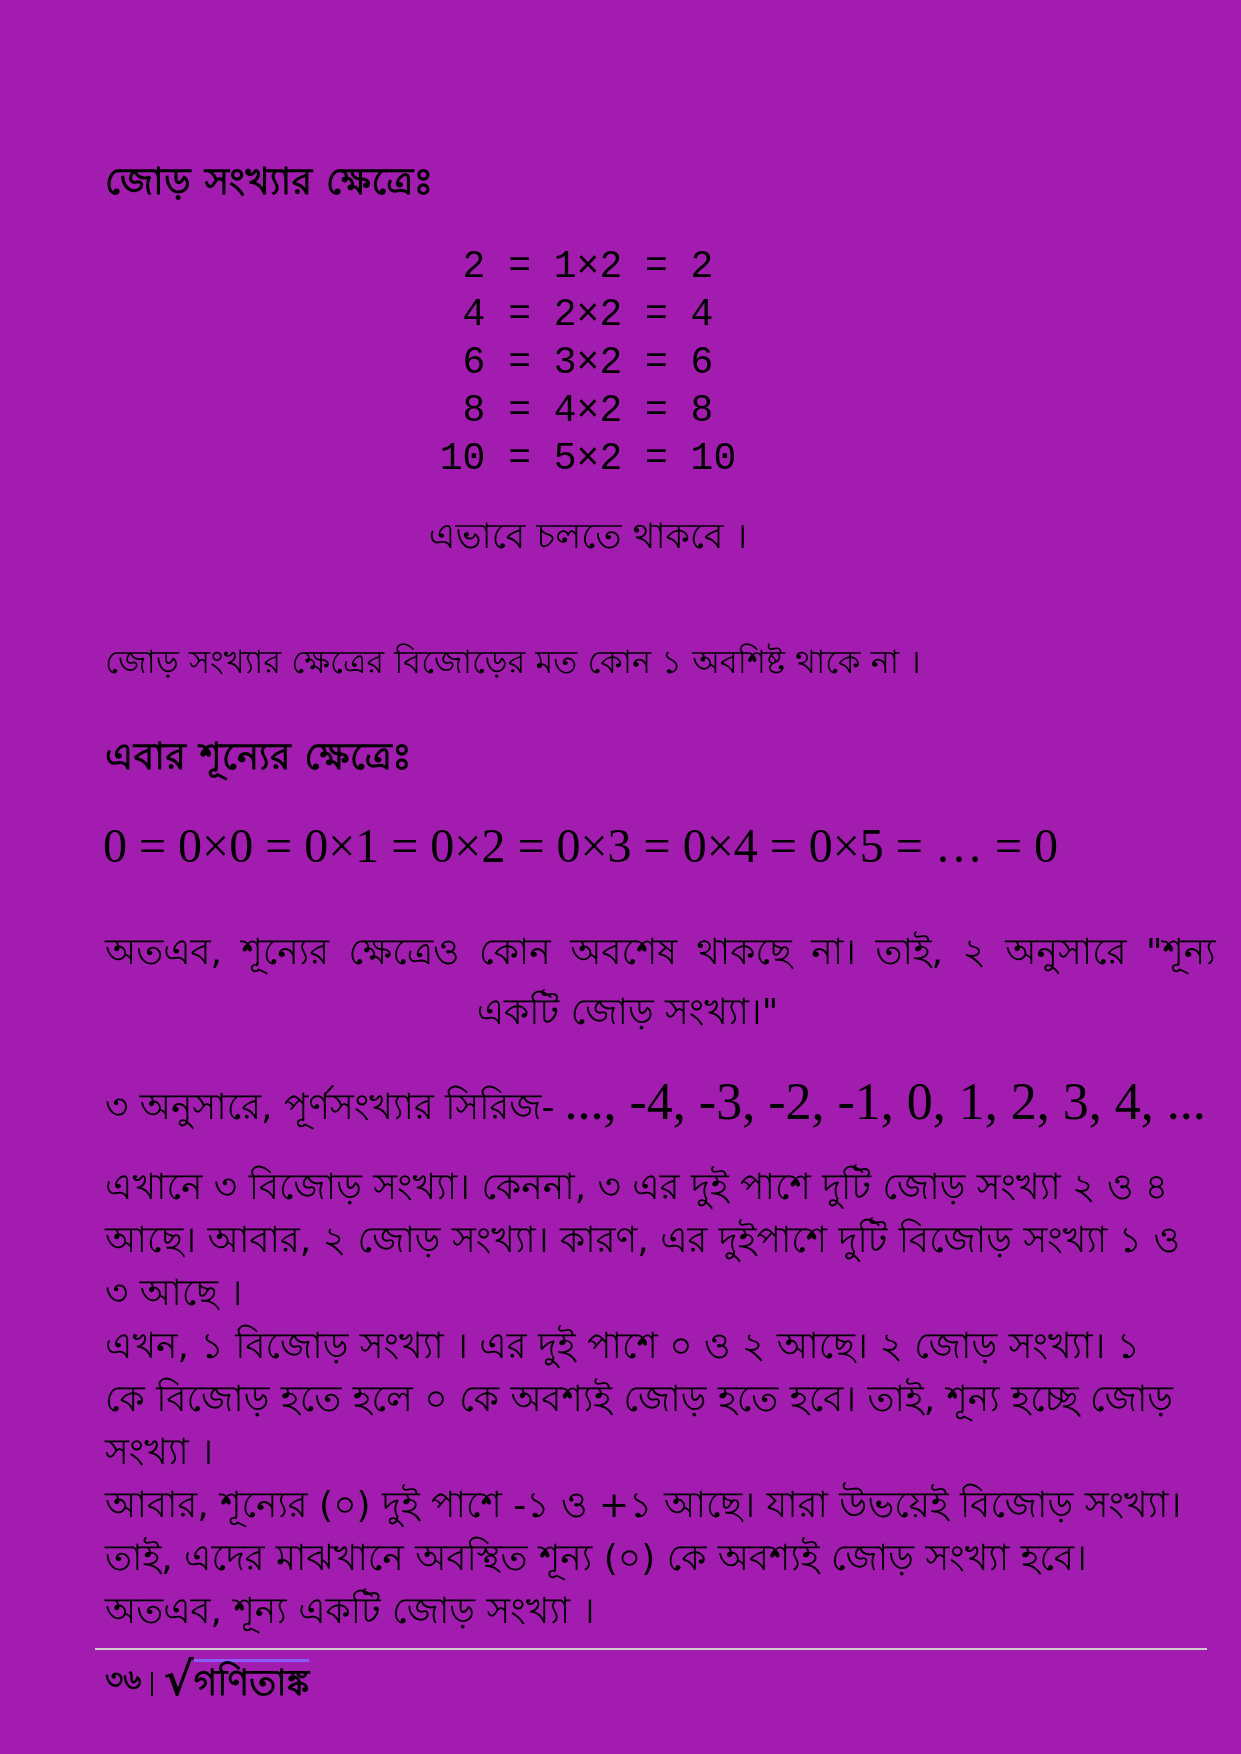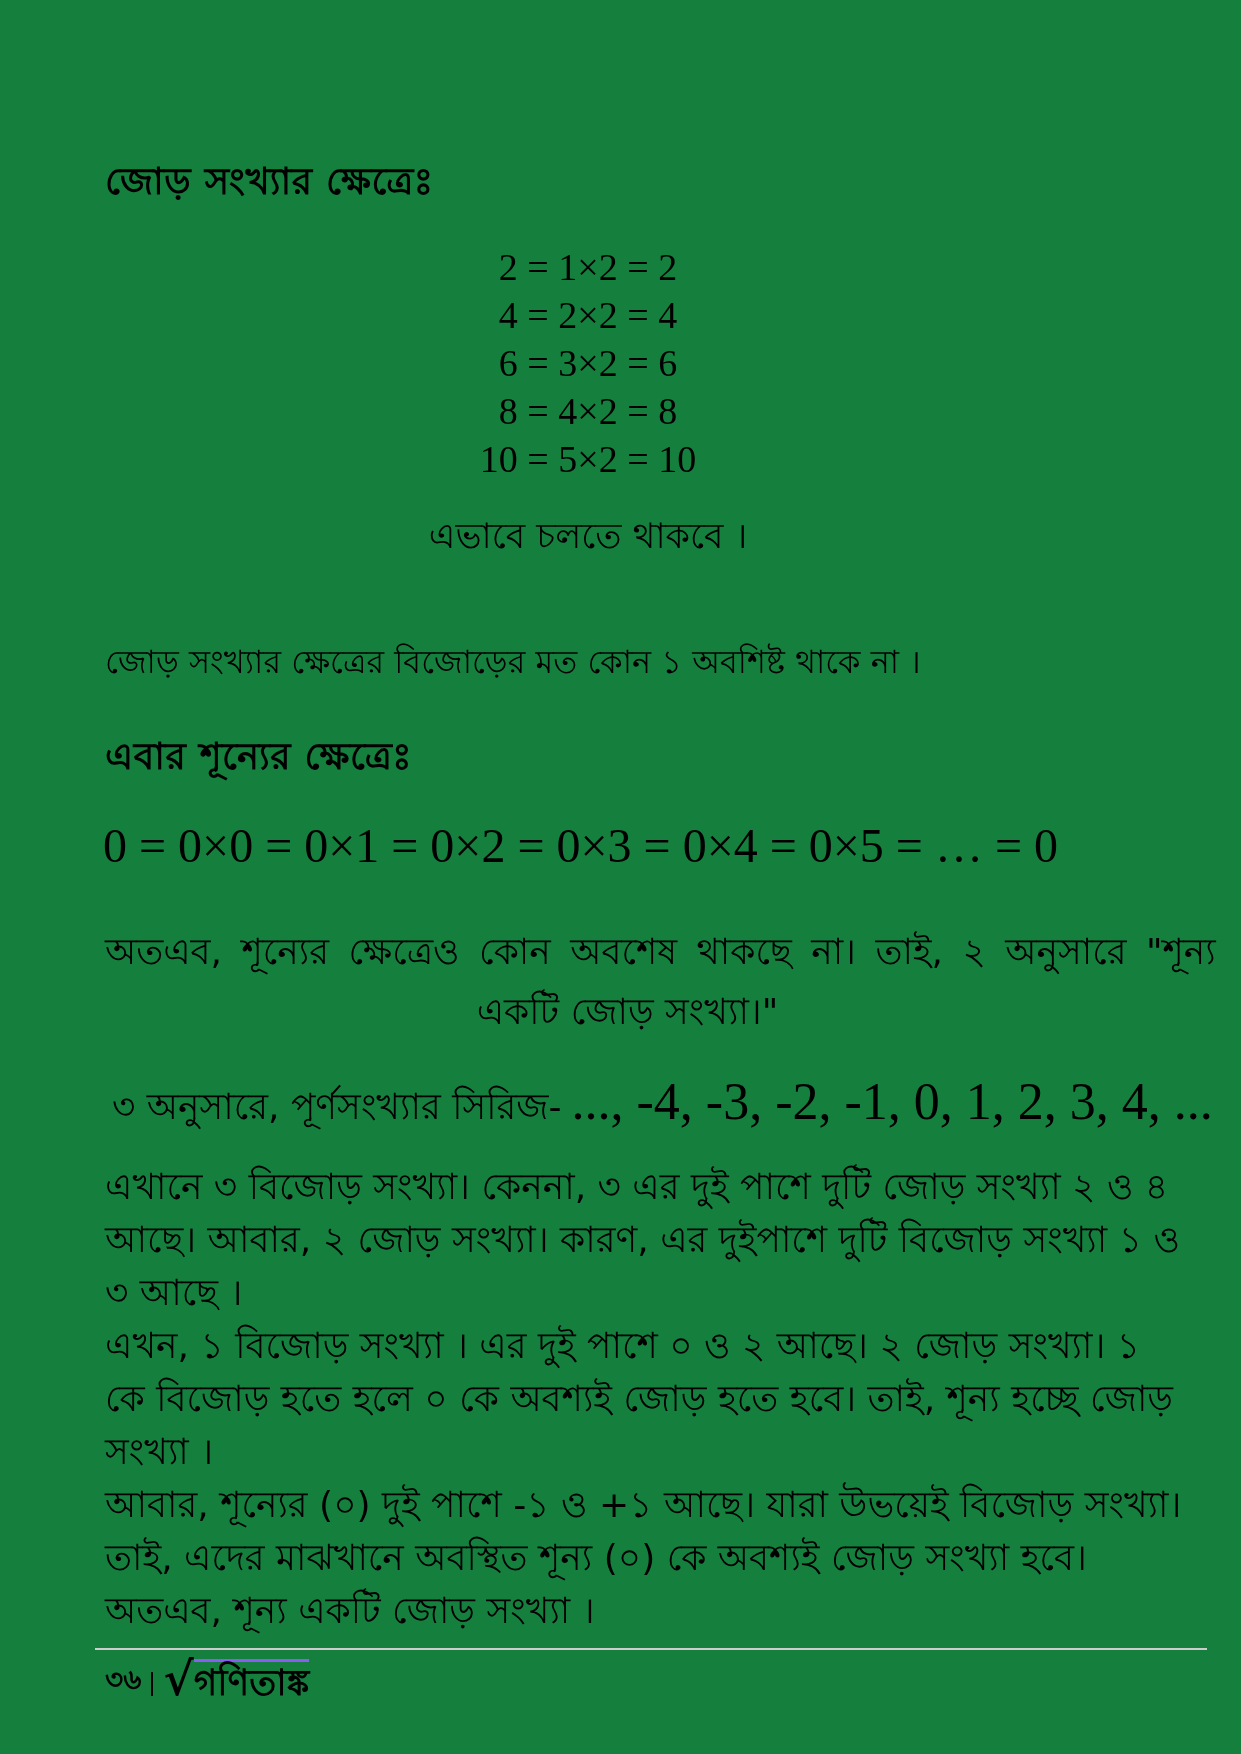--- a/index.html
+++ b/index.html
@@ -7,21 +7,21 @@
   body {
     width: 1241px;
     height: 1754px;
     position: relative;
     font-family: "Liberation Serif", serif;
     color: #000000;
   }
   .page {
     position: absolute;
     inset: 0;
-    background: #15803d;
+    background: #a21caf;
   }
   .bn {
     font-family: "DejaVu Sans", "Liberation Sans", sans-serif;
     color: #000;
   }
   .heading {
     position: absolute;
     left: 105px;
     font-size: 37px;
     font-weight: bold;
@@ -32,21 +32,21 @@
   .h2 { top: 727px; }
 
   .eq-block {
     position: absolute;
     left: 105px;
     top: 243px;
     width: 966px;
     text-align: center;
   }
   .eq-line {
-    font-family: Liberation Serif, serif;
+    font-family: Liberation Mono, monospace;
     font-size: 38px;
     line-height: 48px;
     color: #000;
     white-space: nowrap;
   }
   .continuation {
     margin-top: 30px;
     font-size: 35px;
     line-height: 46px;
     white-space: nowrap;
@@ -79,21 +79,21 @@
   }
   .para2 .line { font-size: 36px; line-height: 60px; white-space: nowrap; }
   .wide { word-spacing: 8px; }
 
   .para3 {
     position: absolute;
     left: 105px;
     top: 1072px;
     white-space: nowrap;
   }
-  .para3 .intro { font-size: 36px; margin-left: 7px; }
+  .para3 .intro { font-size: 36px; }
   .para3 .series {
     font-family: "Liberation Serif", serif;
     font-size: 52px;
     margin-left: 6px;
   }
 
   .para4 {
     position: absolute;
     left: 105px;
     top: 1160px;

